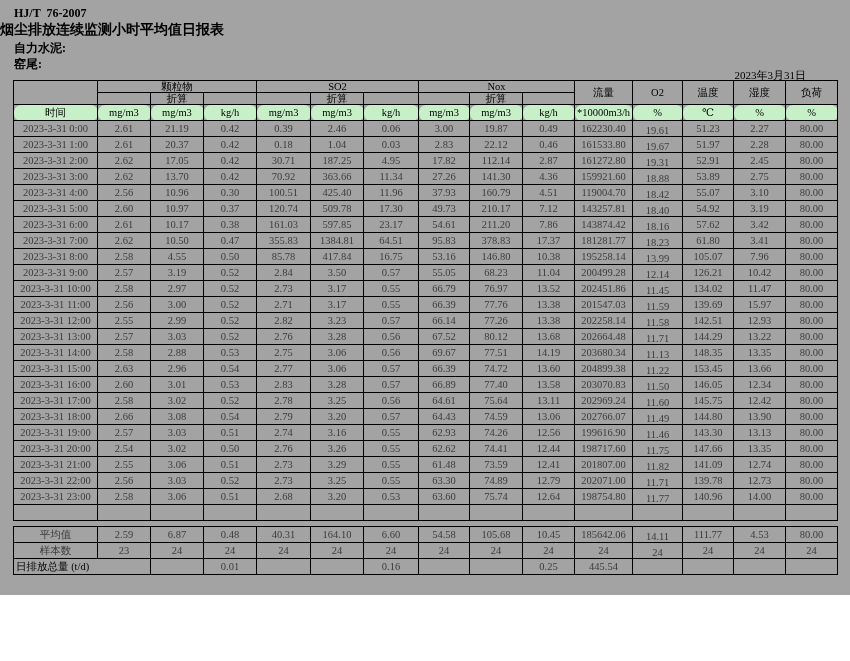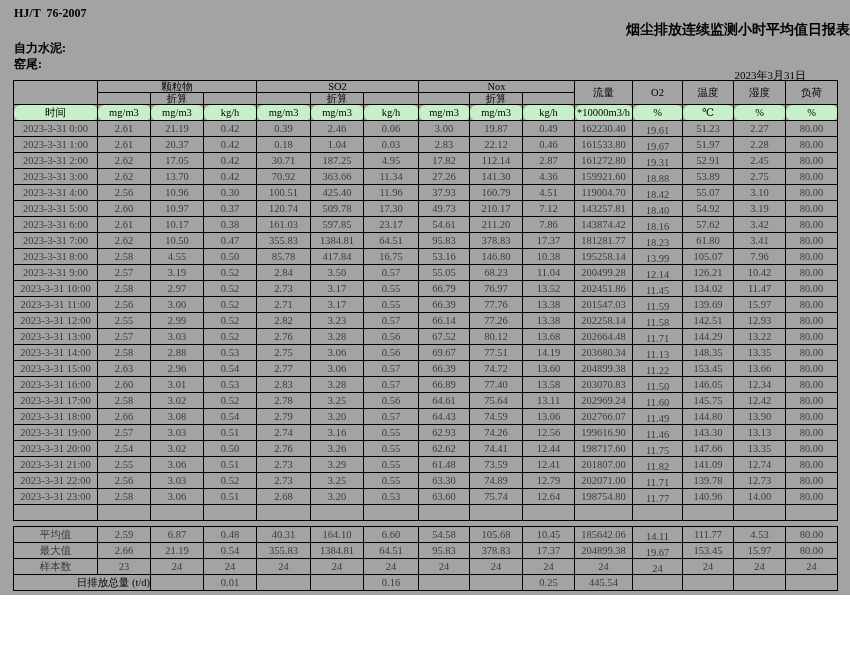--- a/index.html
+++ b/index.html
@@ -1,35 +1,35 @@
 <!DOCTYPE html>
 <html><head>
 <meta charset="utf-8">
 <style>
   html,body{margin:0;padding:0;background:#fff;}
   .page{
     position:relative;width:850px;height:595px;background:#a3a3a3;overflow:hidden;
     font-family:"Liberation Serif","DejaVu Serif",serif;color:#000;
   }
   .standard{position:absolute;left:14px;top:6px;font-size:12px;font-weight:bold;white-space:pre;}
-  .title{position:absolute;left:0;top:21px;width:100%;text-align:right;font-size:14px;font-weight:bold;}
+  .title{position:absolute;left:0;top:21px;width:100%;text-align:left;font-size:14px;font-weight:bold;}
   .company{position:absolute;left:14px;top:40px;font-size:12px;font-weight:bold;}
   .section{position:absolute;left:14px;top:56px;font-size:12px;font-weight:bold;}
   .date{position:absolute;right:44px;top:68px;font-size:11px;}
   .table-wrap{position:absolute;left:13px;top:80px;width:824px;}
   table{border-collapse:collapse;table-layout:fixed;width:824px;font-size:10.5px;}
   td{border:1px solid #000;text-align:center;vertical-align:middle;padding:0;
      height:15px;line-height:15px;overflow:hidden;white-space:nowrap;color:#3b3b3b;}
   thead td{color:#000;}
   thead tr.g1 td,thead tr.g2 td{height:11px;line-height:11px;}
   thead tr.units td{height:15px;line-height:15px;}
   tr.units td{background:#c8f0c8;border-radius:7px;}
   td.o2{vertical-align:bottom;height:15px;line-height:11px;padding-top:0;box-sizing:border-box;}
   .summary{margin-top:5px;}
-  td.total-label{text-align:right;padding-left:2px;color:#000;}
+  td.total-label{text-align:left;padding-left:2px;color:#000;}
   .footer-line1{position:absolute;left:14px;top:622px;font-size:13px;font-weight:bold;}
   .footer-line2{position:absolute;left:14px;top:640px;font-size:11px;font-weight:bold;}
   .footer-unit{position:absolute;left:168px;top:640px;font-size:11px;font-weight:bold;}
 </style>
 </head>
 <body>
 
 <div class="page">
   <div class="standard">HJ/T  76-2007</div>
   <div class="title">烟尘排放连续监测小时平均值日报表</div>
@@ -556,37 +556,20 @@
             <td>54.58</td>
             <td>105.68</td>
             <td>10.45</td>
             <td>185642.06</td>
             <td class="o2">14.11</td>
             <td>111.77</td>
             <td>4.53</td>
             <td>80.00</td>
           </tr>
           <tr>
-            <td>最大值</td>
-            <td>2.66</td>
-            <td>21.19</td>
-            <td>0.54</td>
-            <td>355.83</td>
-            <td>1384.81</td>
-            <td>64.51</td>
-            <td>95.83</td>
-            <td>378.83</td>
-            <td>17.37</td>
-            <td>204899.38</td>
-            <td class="o2">19.67</td>
-            <td>153.45</td>
-            <td>15.97</td>
-            <td>80.00</td>
-          </tr>
-          <tr>
             <td>样本数</td>
             <td>23</td>
             <td>24</td>
             <td>24</td>
             <td>24</td>
             <td>24</td>
             <td>24</td>
             <td>24</td>
             <td>24</td>
             <td>24</td>

